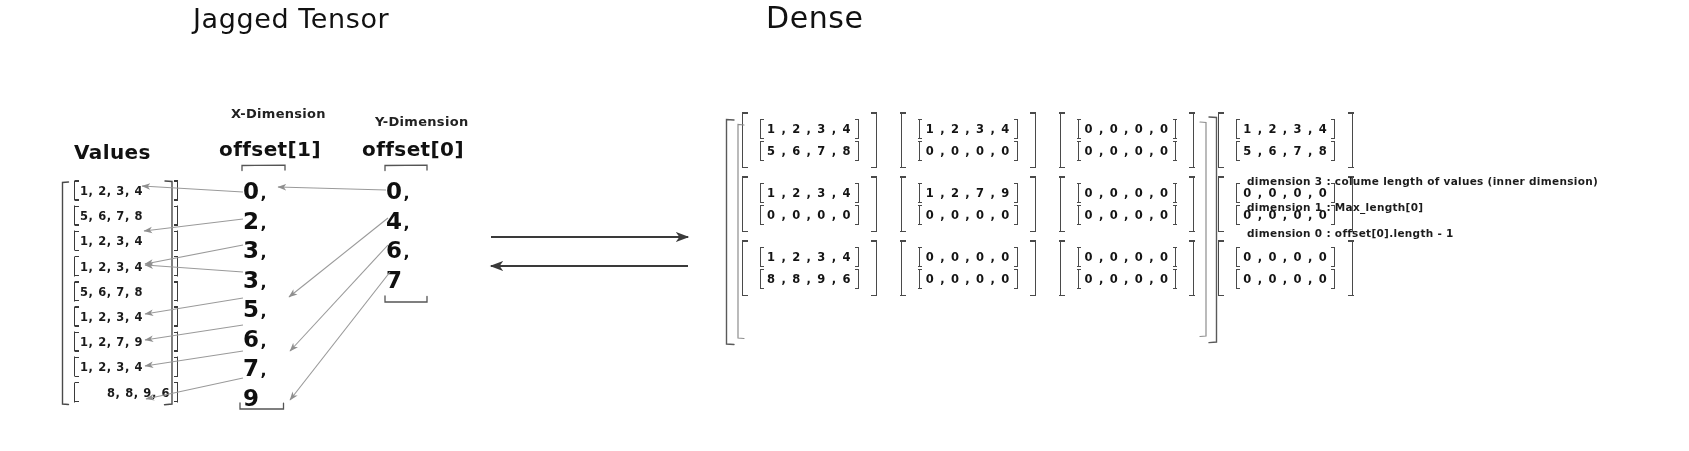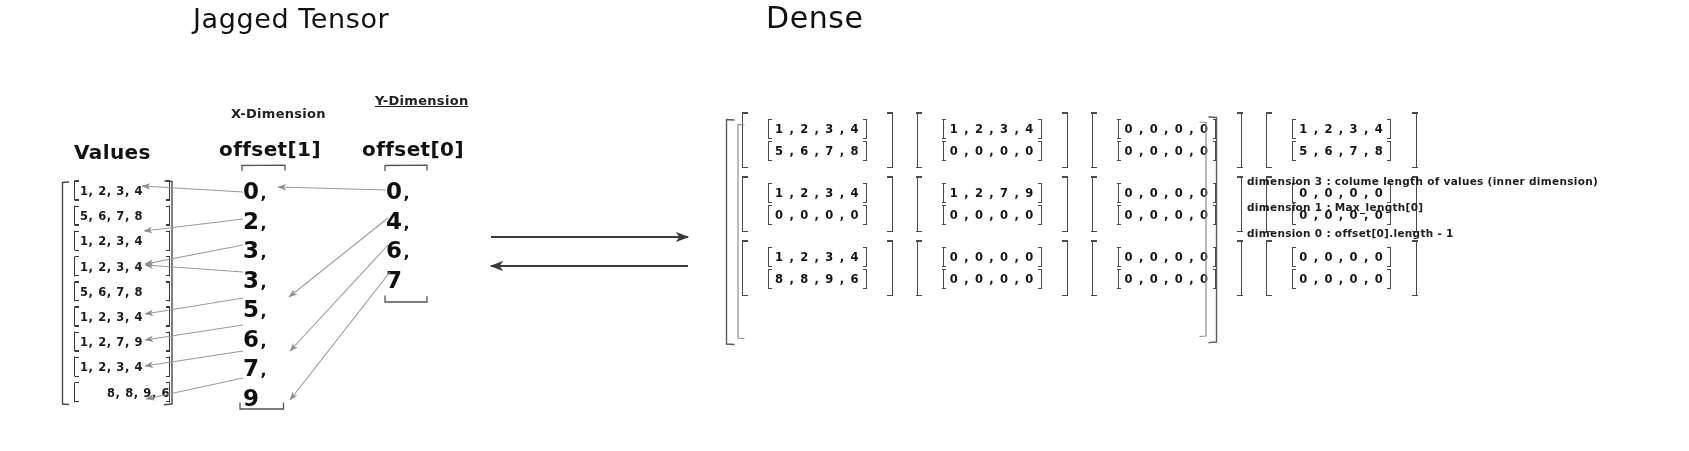--- a/index.html
+++ b/index.html
@@ -60,34 +60,34 @@
     font-size: 13px;
     color: #222222;
     white-space: nowrap;
     letter-spacing: 0.3px;
   }
 
   #label-values   { left: 74px;  top: 140px; }
   #label-offset1  { left: 219px; top: 137px; }
   #label-offset0  { left: 362px; top: 137px; }
   #caption-xdim   { left: 231px; top: 106px; }
-  #caption-ydim   { left: 375px; top: 93px; text-decoration: underline; }
+  #caption-ydim   { left: 375px; top: 114px; }
 
   
   #values-block {
     position: absolute;
     left: 66px;
     top: 180px;
     width: 108px;
     height: 228px;
   }
   .value-row {
     position: absolute;
     left: 8px;
-    width: 96px;
+    width: 104px;
     height: 21px;
     line-height: 21px;
     font-family: "DejaVu Sans", sans-serif;
     font-weight: 700;
     font-size: 11.5px;
     color: #1a1a1a;
     white-space: nowrap;
     letter-spacing: 0.6px;
     box-sizing: border-box;
     border-left: 1.4px solid #3a3a3a;
@@ -169,21 +169,21 @@
     background: #4a4a4a;
   }
   .mat2::before { left: -1.5px; top: 0; }
   .mat2::after  { left: -1.5px; bottom: 0; }
   .mat2 .cap-tr { right: -1.5px; top: 0; }
   .mat2 .cap-br { right: -1.5px; bottom: 0; }
 
   .vecrow {
     position: relative;
     padding: 1px 6px;
-    margin: 2px 16px;
+    margin: 2px 8px;
     box-sizing: border-box;
     border-left: 1.3px solid #4a4a4a;
     border-right: 1.3px solid #4a4a4a;
     font-family: "DejaVu Sans", sans-serif;
     font-weight: 700;
     font-size: 11.5px;
     line-height: 18px;
     letter-spacing: 1.2px;
     color: #141414;
     white-space: nowrap;

